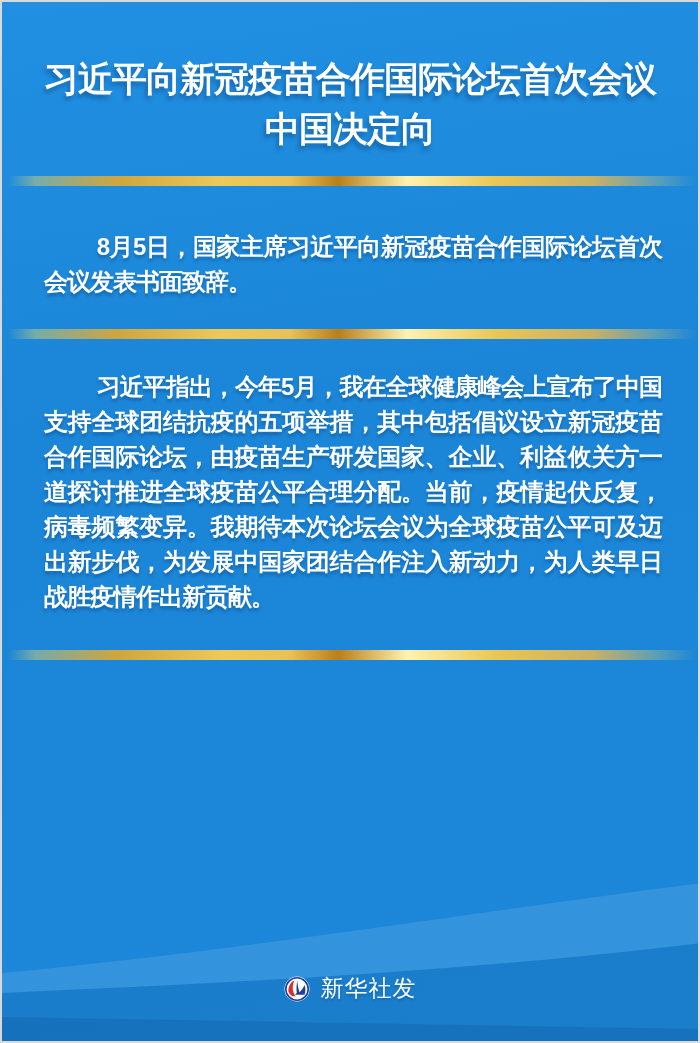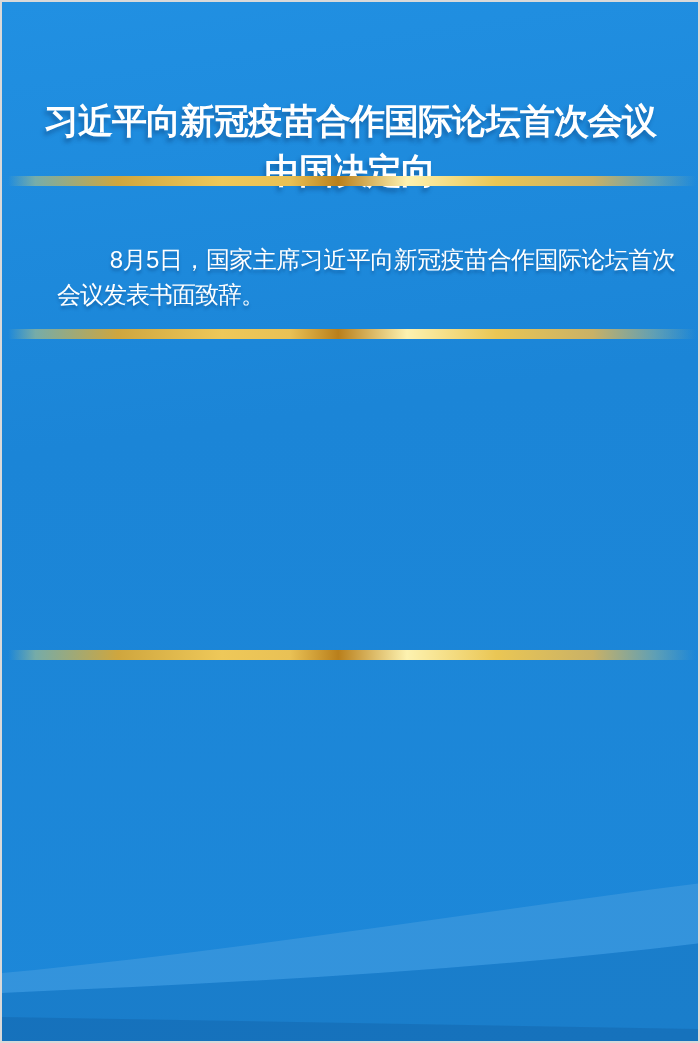--- a/index.html
+++ b/index.html
@@ -15,21 +15,20 @@
   }
   .title{
     position:absolute;top:52px;left:20px;right:20px;
     text-align:center;
     color:#fff;
     font-size:35px;
     font-weight:900;
     line-height:50px;
     letter-spacing:-1px;
     text-shadow:-2px 4px 4px rgba(8,56,110,0.45);
-    margin-top:42px;
   }
   .divider{
     position:absolute;left:6px;width:688px;height:10px;
     border-radius:2px;
     background:linear-gradient(90deg,
       rgba(130,170,160,0) 0%,
       rgba(148,184,152,0.75) 4%,
       #cfa63e 16%,
       #eec859 31%,
       #e9c155 41%,
@@ -40,27 +39,27 @@
       rgba(140,176,158,0.6) 94%,
       rgba(130,170,160,0) 100%);
   }
   .divider-1{top:174px;}
   .divider-2{top:327px;}
   .divider-3{top:648px;}
   .para{
     position:absolute;left:41px;width:618px;
     color:#fff;
     font-size:24px;
-    font-weight:400;
+    font-weight:700;
     line-height:35px;
     letter-spacing:-1px;
     text-align:justify;
     text-indent:2.2em;
     text-shadow:0 3px 3px rgba(8,56,110,0.38);
-    margin:14px;
+    margin:1px;
   }
   .para-1{top:226px;}
   .para-2{top:366px;}
   .para-3{top:688px;}
   .footer{
     position:absolute;top:971px;left:0;right:0;
     display:flex;align-items:center;justify-content:center;gap:11px;
     color:#fff;
   }
   .footer .credit{
@@ -81,24 +80,35 @@
     <div>习近平向新冠疫苗合作国际论坛首次会议</div>
     <div>中国决定向</div>
   </div>
 
   <div class="divider divider-1"></div>
 
   <p class="para para-1">8月5日，国家主席习近平向新冠疫苗合作国际论坛首次会议发表书面致辞。</p>
 
   <div class="divider divider-2"></div>
 
+  <p class="para para-2">习近平指出，今年5月，我在全球健康峰会上宣布了中国支持全球团结抗疫的五项举措，其中包括倡议设立新冠疫苗合作国际论坛，由疫苗生产研发国家、企业、利益攸关方一道探讨推进全球疫苗公平合理分配。当前，疫情起伏反复，病毒频繁变异。我期待本次论坛会议为全球疫苗公平可及迈出新步伐，为发展中国家团结合作注入新动力，为人类早日战胜疫情作出新贡献。</p>
 
   <div class="divider divider-3"></div>
 
 
   <svg class="waves" viewBox="0 0 700 210" xmlns="http://www.w3.org/2000/svg">
     <path d="M0,142 C250,118 480,80 700,52 L700,112 C470,140 230,152 0,162 Z" fill="rgba(255,255,255,0.10)"></path>
     <path d="M0,162 C230,152 470,140 700,112 L700,210 L0,210 Z" fill="rgba(0,40,90,0.10)"></path>
     <path d="M0,186 L700,198 L700,210 L0,210 Z" fill="rgba(0,30,80,0.12)"></path>
   </svg>
 
+  <div class="footer">
+    <svg class="emblem" viewBox="0 0 26 26" xmlns="http://www.w3.org/2000/svg">
+      <circle cx="13" cy="13" r="12.5" fill="#ffffff"></circle>
+      <circle cx="13" cy="13" r="11.2" fill="none" stroke="#1f3f9a" stroke-width="1.6"></circle>
+      <path d="M4.5 16 C4 11 6 6.5 10.5 4.2 C8.5 8 8.2 12.5 9.5 16.5 C11 20 12.5 21 13 21.6 C9.5 21.5 6 19.5 4.5 16 Z" fill="#d93026"></path>
+      <path d="M13.2 4.5 C12.6 9 12.2 13 12.8 16.8 L11 18.8 L20.5 18.8 C21.6 16 21.8 12 20.6 9 C19 12.5 17.5 14.5 15.5 16.2 C14.2 12.5 13.6 8.5 13.2 4.5 Z" fill="#1f3f9a"></path>
+      <path d="M8.5 20.2 L17.5 20.2 L16.8 21.8 L9.4 21.8 Z" fill="#ffffff"></path>
+    </svg>
+    <span class="credit">新华社发</span>
+  </div>
 
 </div>
 
 </body></html>

